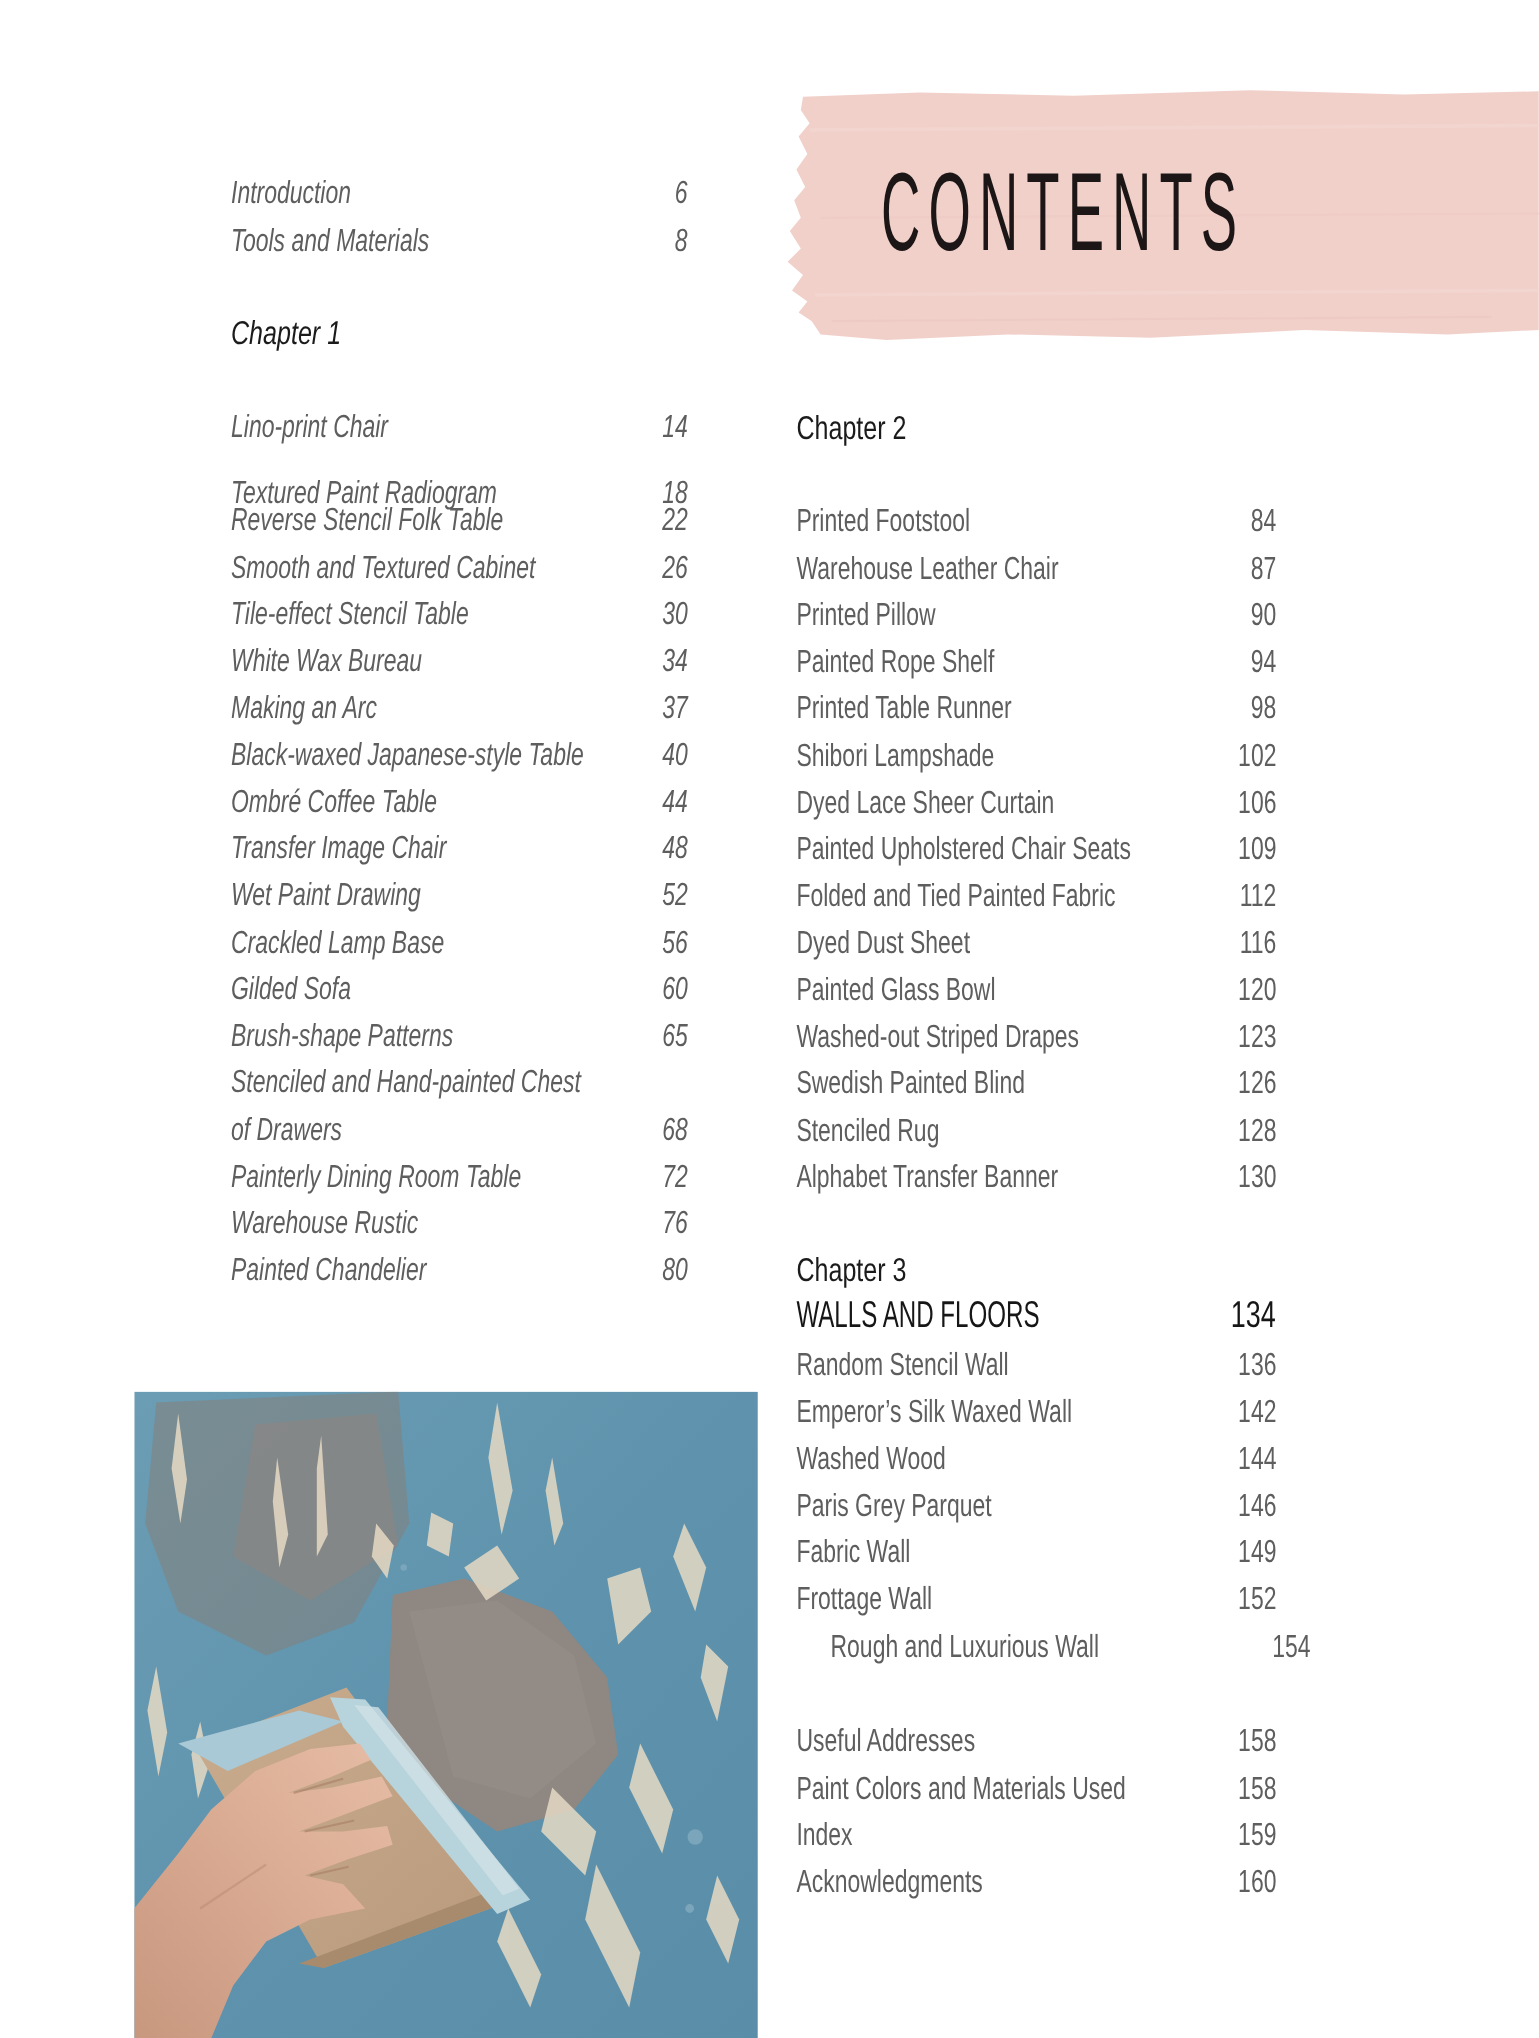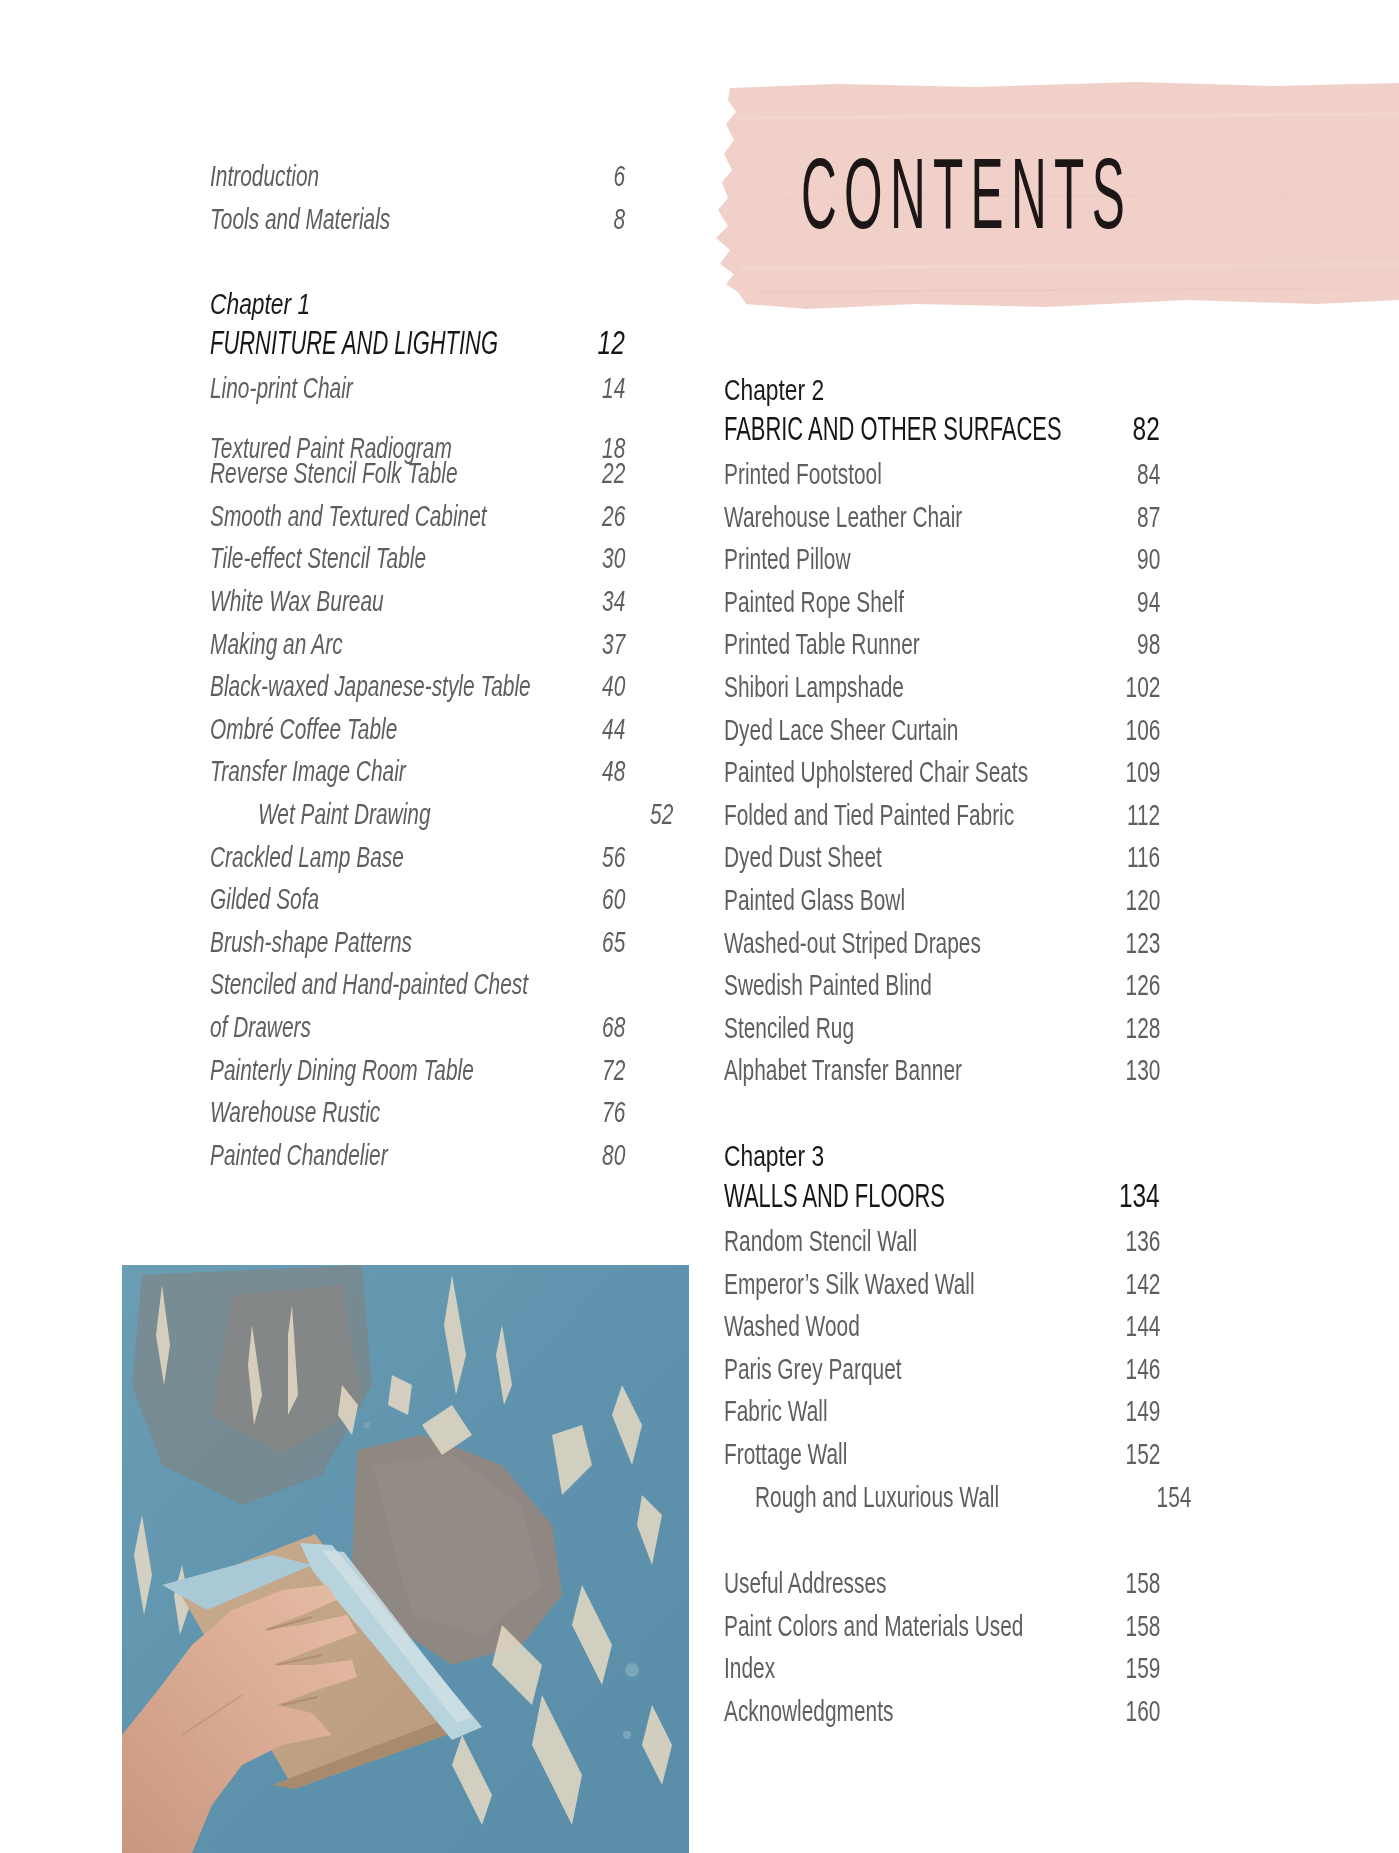--- a/index.html
+++ b/index.html
@@ -63,24 +63,20 @@
       <span class="num">6</span>
     </div>
     <div class="row item" style="top:192px; width:415px;">
       <span class="label">Tools and Materials</span>
       <span class="num">8</span>
     </div>
 
     <div class="row chapter" style="top:277px; width:415px;">
       <span class="label">Chapter 1</span>
     </div>
-    <div class="row heading" style="top:317px; width:415px;">
-      <span class="label">FURNITURE AND LIGHTING</span>
-      <span class="num">12</span>
-    </div>
 
     <div style="position:absolute; left:0; top:361px; width:415px;">
       <div class="row item" style="top:0px; width:415px;">
           <span class="label">Lino-print Chair</span>
           <span class="num">14</span>
         </div>
       <div class="row item" style="top:60px; width:415px;">
           <span class="label">Textured Paint Radiogram</span>
           <span class="num">18</span>
         </div>
@@ -109,21 +105,21 @@
           <span class="num">40</span>
         </div>
       <div class="row item" style="top:340.8px; width:415px;">
           <span class="label">Ombré Coffee Table</span>
           <span class="num">44</span>
         </div>
       <div class="row item" style="top:383.4px; width:415px;">
           <span class="label">Transfer Image Chair</span>
           <span class="num">48</span>
         </div>
-      <div class="row item" style="top:426px; width:415px;margin-left:48px;">
+      <div class="row item" style="top:426px; width:415px;">
           <span class="label">Wet Paint Drawing</span>
           <span class="num">52</span>
         </div>
       <div class="row item" style="top:468.6px; width:415px;">
           <span class="label">Crackled Lamp Base</span>
           <span class="num">56</span>
         </div>
       <div class="row item" style="top:511.2px; width:415px;">
           <span class="label">Gilded Sofa</span>
           <span class="num">60</span>
@@ -152,24 +148,20 @@
           <span class="label">Painted Chandelier</span>
           <span class="num">80</span>
         </div>
     </div>
   </div>
 
   <div class="col" style="left:724px; top:0; width:436px; height:1853px;">
 
     <div class="row chapter" style="top:363px; width:436px;">
       <span class="label">Chapter 2</span>
-    </div>
-    <div class="row heading" style="top:403px; width:436px;">
-      <span class="label">FABRIC AND OTHER SURFACES</span>
-      <span class="num">82</span>
     </div>
     <div style="position:absolute; left:0; top:447px; width:436px;">
       <div class="row item" style="top:0px; width:436px;">
           <span class="label">Printed Footstool</span>
           <span class="num">84</span>
         </div>
       <div class="row item" style="top:42.6px; width:436px;">
           <span class="label">Warehouse Leather Chair</span>
           <span class="num">87</span>
         </div>

